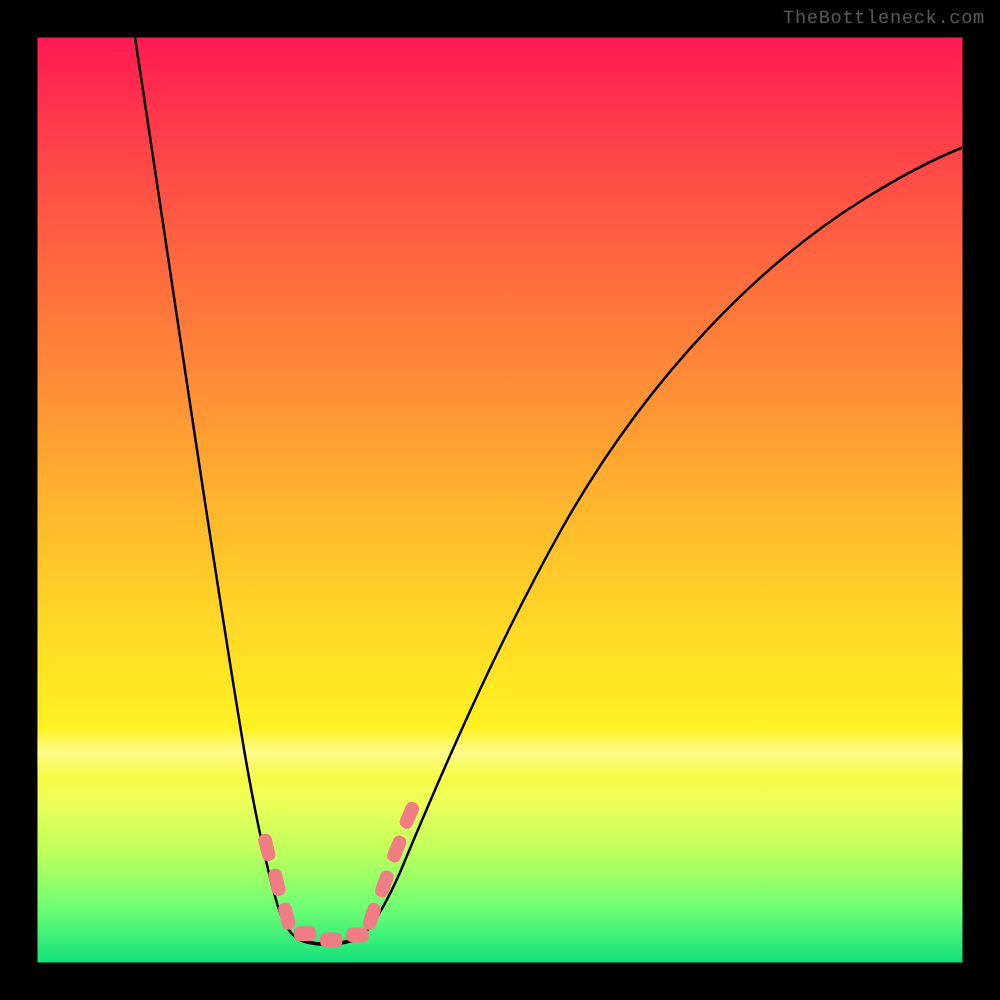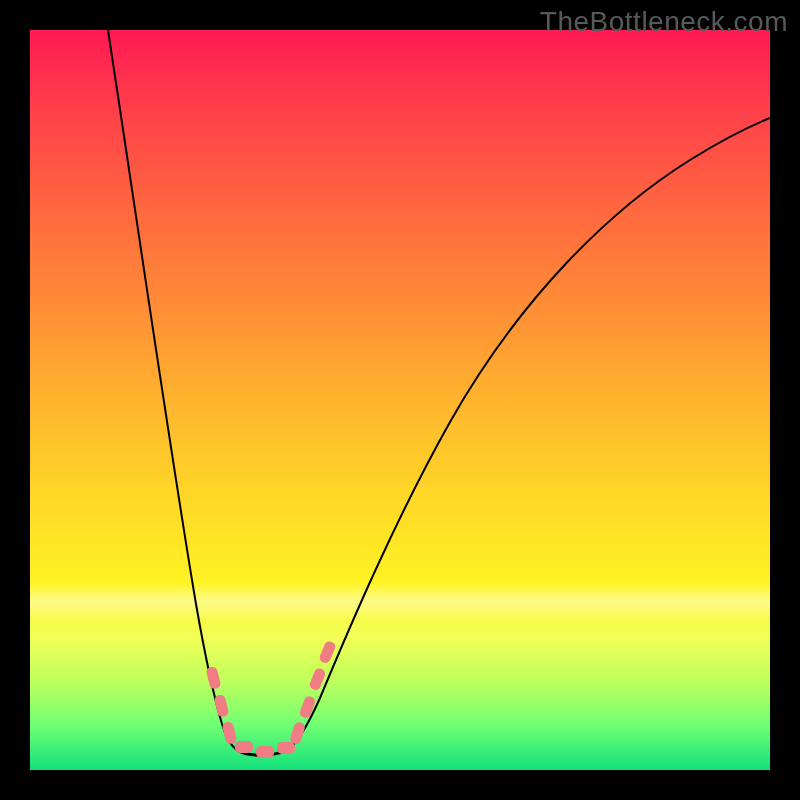--- a/index.html
+++ b/index.html
@@ -7,22 +7,22 @@
   .stage {
     position: relative;
     width: 800px;
     height: 800px;
     background: #000;
   }
   .watermark {
     position: absolute;
     top: 6px;
     right: 12px;
-    font-family: Liberation Sans, sans-serif;
-    font-size: 28px;
+    font-family: Liberation Mono, monospace;
+    font-size: 15px;
     color: #57595c;
     letter-spacing: 0.5px;
     z-index: 10;
   }
   .plot-frame {
     position: absolute;
     left: 30px;
     top: 30px;
     width: 740px;
     height: 740px;

